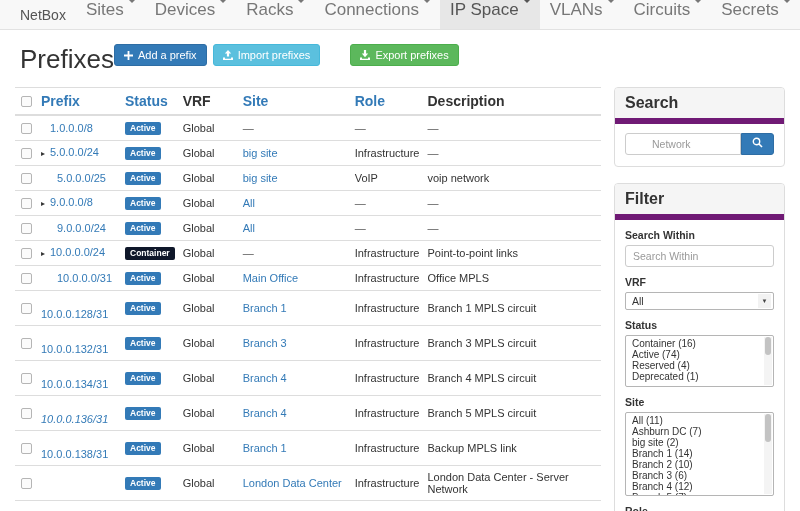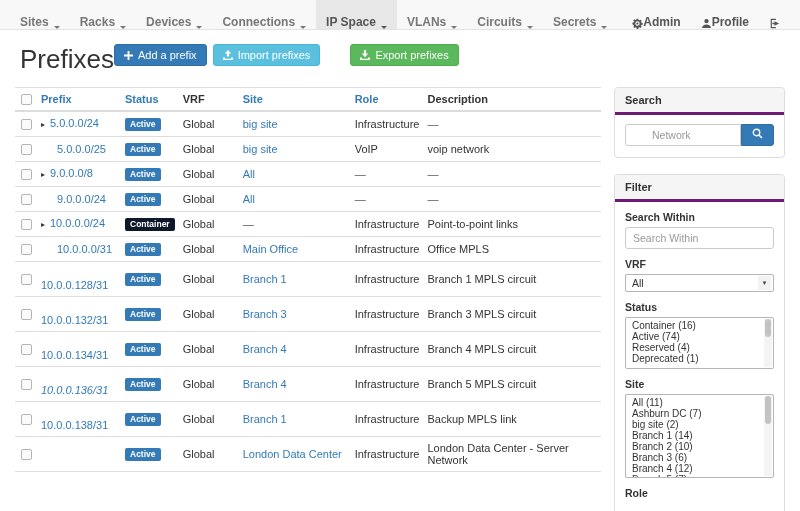--- a/index.html
+++ b/index.html
@@ -6,21 +6,21 @@
   html,body { margin:0; padding:0; }
   body {
     width:800px; height:511px; overflow:hidden;
     background:#fff; color:#333;
     font-family:"Liberation Sans", sans-serif; font-size:12px;
   }
   
   .navbar { height:30px; background:#f8f8f8; border-bottom:1px solid #e2e2e2;
     display:flex; align-items:stretch; padding:0 10px; }
   .brand { display:flex; align-items:center; padding:0 10px; font-size:14px; color:#555; cursor:pointer; }
-  .nav-item { display:flex; align-items:flex-end; padding:0 10px; color:#777; font-size:12px; cursor:pointer; white-space:nowrap;font-weight:bold; }
+  .nav-item { display:flex; align-items:flex-start; padding:0 10px; color:#777; font-size:17px; cursor:pointer; white-space:nowrap; }
   .nav-item.active { background:#e7e7e7; color:#555; }
   .caret { display:inline-block; width:0; height:0; margin-left:5px;
     border-top:3px solid currentColor; border-left:3px solid transparent; border-right:3px solid transparent; }
   .nav-right { margin-left:auto; display:flex; }
   .nav-right .nav-item { color:#555; }
   .nav-ico { display:inline-flex; width:11px; height:11px; align-items:center; justify-content:center; }
   .nav-ico svg { display:block; }
 
   
   .container { padding:0 15px; }
@@ -31,36 +31,36 @@
     padding:4px 9px; border-radius:3px; border:1px solid transparent; cursor:pointer; white-space:nowrap; }
   .btn svg { display:block; }
 
   
   .main { display:flex; gap:13px; align-items:flex-start; }
   .table-wrap { flex:1 1 auto; min-width:0; }
   .sidebar { flex:0 0 171px; }
 
   
   table { width:100%; border-collapse:collapse; font-size:11px; }
-  thead th { text-align:left; font-size:11px; font-weight:bold; color:#333;
+  thead th { text-align:left; font-size:14px; font-weight:bold; color:#333;
     padding:5px 4px; border-top:1px solid #ddd; border-bottom:2px solid #ddd; }
   thead th.sortable { color:#337ab7; cursor:pointer; }
   tbody td { padding:5px 4px; border-bottom:1px solid #ddd; color:#333; line-height:12px; }
   .cb { width:11px; height:11px; border:1px solid #b5b5b5; border-radius:2px; background:#fbfbfb; margin:0 auto; cursor:pointer; }
   td.cb-cell, th.cb-cell { text-align:center; }
   .arrow-slot { display:inline-block; width:9px; color:#333; font-size:8px; vertical-align:0.5px; }
   a.tlink { color:#337ab7; text-decoration:none; cursor:pointer; }
   .badge { display:inline-block; color:#fff; font-size:8.5px; font-weight:bold;
     padding:2px 5px; border-radius:2px; line-height:9px; cursor:pointer; }
   .dash { color:#555; }
 
   
   .panel { border:1px solid #ddd; border-radius:4px; margin-bottom:16px; background:#fff; }
-  .panel-head { background:#f5f5f5; border-bottom:3px solid #701a75; border-radius:3px 3px 0 0;
-    padding:6px 10px; font-weight:bold; font-size:11px; color:#333; }
+  .panel-head { background:#f5f5f5; border-bottom:6px solid #701a75; border-radius:3px 3px 0 0;
+    padding:6px 10px; font-weight:bold; font-size:16px; color:#333; }
   .panel-body { padding:9px 10px 11px; }
   .flabel { font-weight:bold; font-size:10.5px; margin:9px 0 4px; }
   .flabel.first { margin-top:0; }
   .tinput { width:100%; height:22px; border:1px solid #ccc; border-radius:3px;
     padding:0 7px; font-size:10.5px; color:#333; font-family:"Liberation Sans",sans-serif; outline:none; }
   .tinput::placeholder { color:#999; }
   .input-group { display:flex; }
   .input-group .tinput { border-radius:3px 0 0 3px; flex:1; min-width:0;padding-left:26px; }
   .search-btn { flex:0 0 33px; height:22px; background:#337ab7; border:1px solid #2e6da4;
     border-radius:0 3px 3px 0; display:flex; align-items:center; justify-content:center; cursor:pointer; }
@@ -71,31 +71,32 @@
   .listbox { position:relative; border:1px solid #b5b5b5; border-radius:2px; background:#fff;
     padding:2px 14px 2px 0; overflow:hidden; }
   .opt { font-size:10px; line-height:11px; padding-left:6px; color:#333; white-space:nowrap; cursor:pointer; }
   .scroll-track { position:absolute; top:1px; right:1px; bottom:1px; width:8px; background:#f4f4f4; }
   .scroll-thumb { position:absolute; top:0; left:1px; width:6px; border-radius:3px; background:#c3c3c3; cursor:pointer; }
 </style>
 </head>
 <body>
 
 <div class="navbar">
+  <div class="brand">NetBox</div>
   <div id="nav-left" style="display:flex;">
       <div class="nav-item">
         <span>Sites</span>
         <span class="caret"></span>
       </div>
       <div class="nav-item">
+        <span>Devices</span>
+        <span class="caret"></span>
+      </div>
+      <div class="nav-item">
         <span>Racks</span>
-        <span class="caret"></span>
-      </div>
-      <div class="nav-item">
-        <span>Devices</span>
         <span class="caret"></span>
       </div>
       <div class="nav-item">
         <span>Connections</span>
         <span class="caret"></span>
       </div>
       <div class="nav-item active">
         <span>IP Space</span>
         <span class="caret"></span>
       </div>
@@ -198,20 +199,31 @@
               <th class="sortable">Site</th>
               <th class="sortable">Role</th>
               <th class="">Description</th>
             </tr>
           </thead>
         <tbody id="tbody">
             <tr>
               <td class="cb-cell">
                 <div class="cb"></div>
               </td>
+              <td><span style="margin-left: 0px;"><span class="arrow-slot"></span><a class="tlink">1.0.0.0/8</a></span></td>
+              <td><span class="badge" style="background: rgb(51, 122, 183);">Active</span></td>
+              <td>Global</td>
+              <td><span class="dash">—</span></td>
+              <td><span class="dash">—</span></td>
+              <td><span class="dash">—</span></td>
+            </tr>
+            <tr>
+              <td class="cb-cell">
+                <div class="cb"></div>
+              </td>
               <td><span style="margin-left: 0px;"><span class="arrow-slot">▸</span><a class="tlink">5.0.0.0/24</a></span></td>
               <td><span class="badge" style="background: rgb(51, 122, 183);">Active</span></td>
               <td>Global</td>
               <td><a class="tlink">big site</a></td>
               <td>Infrastructure</td>
               <td><span class="dash">—</span></td>
             </tr>
             <tr>
               <td class="cb-cell">
                 <div class="cb"></div>

